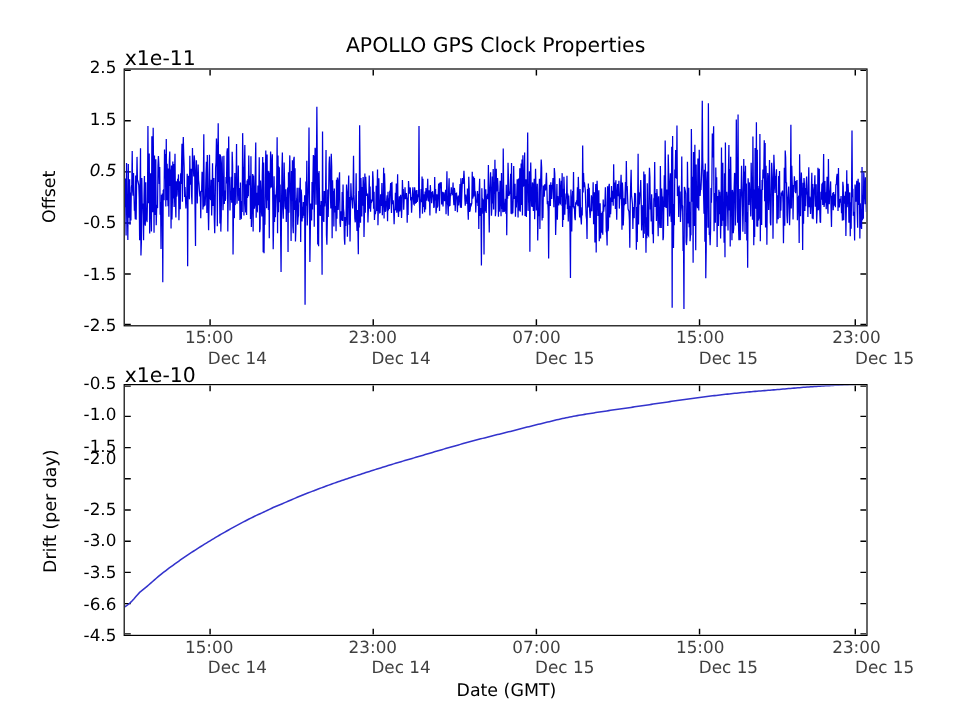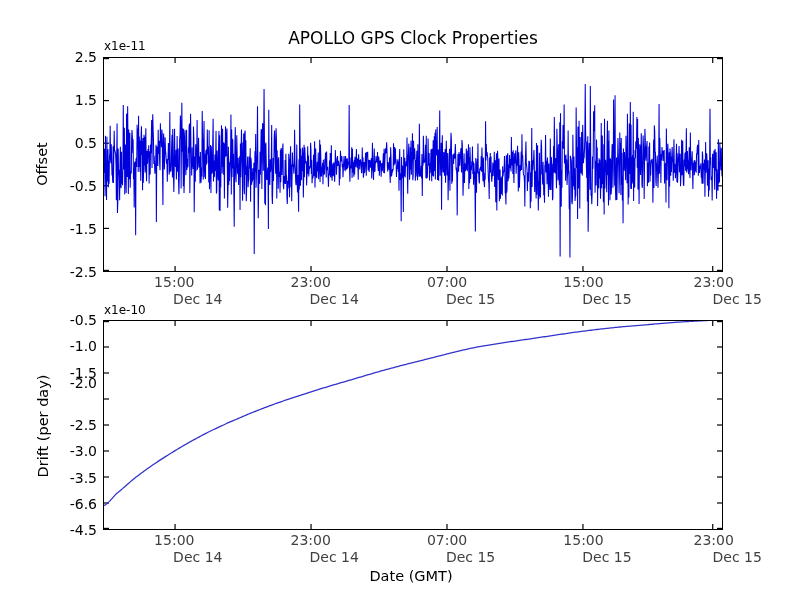--- a/index.html
+++ b/index.html
@@ -25,21 +25,21 @@
     left: 103px;
     top: 28px;
     width: 620px;
     text-align: center;
     font-size: 17px;
     color: #000;
     white-space: nowrap;
   }
   .exp-label {
     position: absolute;
-    font-size: 12px;
+    font-size: 17px;
     color: #000;
     white-space: nowrap;
   }
   #exp-top { left: 104px; top: 39px; }
   #exp-bottom { left: 104px; top: 303px; }
 
   .axes {
     position: absolute;
     border: 1.3px solid #000;
     box-sizing: border-box;
@@ -95,21 +95,21 @@
     text-align: center;
   }
   #ylabel-drift {
     left: -17px;
     top: 418px;
     width: 120px;
     text-align: center;
   }
   #xlabel-main {
     position: absolute;
-    left: 101px;
+    left: 112px;
     top: 568px;
     width: 620px;
     text-align: center;
     font-size: 14.5px;
     color: #000;
     white-space: nowrap;
   }
 </style>
 </head>
 <body>
@@ -146,21 +146,21 @@
           <line y1="0" y2="5" x1="610.7" x2="610.7"></line>
           <line y1="215" y2="210" x1="610.7" x2="610.7"></line>
         </g>
         <path d="M0.00,115.78L0.36,91.51L0.73,107.08L1.09,139.49L1.46,78.49L1.82,116.24L2.19,117.63L2.55,143.26L2.92,79.43L3.28,124.63L3.65,111.68L4.01,92.14L4.38,130.48L4.74,103.42L5.11,126.99L5.47,99.41L5.84,96.34L6.20,68.48L6.57,102.38L6.93,106.11L7.30,87.08L7.66,104.62L8.03,118.67L8.39,115.25L8.76,125.94L9.12,89.09L9.49,126.20L9.85,98.10L10.22,73.42L10.58,93.24L10.95,93.50L11.31,95.24L11.68,97.21L12.04,107.81L12.41,143.59L12.77,96.60L13.14,66.12L13.50,156.44L13.87,144.77L14.23,91.27L14.60,115.98L14.96,112.70L15.33,122.83L15.69,143.47L16.06,107.08L16.42,89.47L16.79,129.32L17.15,131.26L17.52,94.68L17.88,127.02L18.25,116.90L18.61,128.31L18.98,108.73L19.34,47.49L19.71,112.42L20.07,100.99L20.44,70.53L20.80,137.79L21.17,121.02L21.53,87.23L21.90,102.74L22.26,136.15L22.63,56.15L22.99,77.50L23.35,120.03L23.72,48.82L24.08,85.84L24.45,137.31L24.81,72.19L25.18,99.30L25.54,122.33L25.91,75.41L26.27,130.88L26.64,117.34L27.00,115.47L27.37,116.50L27.73,81.35L28.10,72.65L28.46,79.46L28.83,96.19L29.19,82.00L29.56,122.15L29.92,111.49L30.29,150.85L30.65,105.25L31.02,131.17L31.38,104.21L31.75,178.85L32.11,101.75L32.48,101.22L32.84,109.95L33.21,67.27L33.57,91.59L33.94,71.08L34.30,115.14L34.67,58.41L35.03,109.96L35.40,79.26L35.76,94.04L36.13,114.90L36.49,83.25L36.86,123.80L37.22,77.47L37.59,68.99L37.95,97.86L38.32,84.11L38.68,133.60L39.05,80.72L39.41,126.05L39.78,111.17L40.14,77.39L40.51,108.52L40.87,79.38L41.24,115.57L41.60,88.82L41.97,70.82L42.33,110.25L42.70,124.39L43.06,93.88L43.43,106.79L43.79,104.82L44.16,91.76L44.52,100.97L44.89,88.14L45.25,126.71L45.62,107.65L45.98,94.01L46.34,117.54L46.71,87.21L47.07,96.21L47.44,81.31L47.80,62.48L48.17,111.08L48.53,73.29L48.90,56.67L49.26,71.62L49.63,82.29L49.99,107.07L50.36,98.73L50.72,108.03L51.09,116.78L51.45,106.90L51.82,106.78L52.18,87.66L52.55,165.42L52.91,96.89L53.28,89.31L53.64,100.86L54.01,109.01L54.37,72.43L54.74,96.79L55.10,86.59L55.47,83.43L55.83,105.57L56.20,113.25L56.56,65.96L56.93,81.91L57.29,80.68L57.66,89.95L58.02,72.17L58.39,76.26L58.75,118.65L59.12,148.32L59.48,86.19L59.85,76.34L60.21,91.20L60.58,112.64L60.94,97.57L61.31,79.94L61.67,93.08L62.04,96.22L62.40,102.38L62.77,106.67L63.13,102.25L63.50,124.96L63.86,101.88L64.23,102.76L64.59,85.89L64.96,89.13L65.32,117.74L65.69,93.24L66.05,54.44L66.42,114.32L66.78,113.80L67.15,113.80L67.51,105.14L67.88,87.99L68.24,77.61L68.61,120.70L68.97,71.76L69.33,87.77L69.70,117.88L70.06,135.19L70.43,113.71L70.79,71.53L71.16,106.78L71.52,108.77L71.89,109.78L72.25,92.56L72.62,122.69L72.98,107.87L73.35,78.82L73.71,114.72L74.08,111.49L74.44,91.29L74.81,125.23L75.17,137.61L75.54,118.31L75.90,82.59L76.27,77.97L76.63,58.01L77.00,67.67L77.36,131.74L77.73,84.31L78.09,45.17L78.46,94.63L78.82,70.90L79.19,100.28L79.55,129.40L79.92,71.49L80.28,136.28L80.65,122.97L81.01,78.86L81.38,72.86L81.74,100.76L82.11,118.22L82.47,107.26L82.84,72.43L83.20,112.94L83.57,101.68L83.93,110.52L84.30,108.62L84.66,90.45L85.03,95.72L85.39,69.55L85.76,66.22L86.12,136.18L86.49,105.23L86.85,56.25L87.22,89.85L87.58,90.99L87.95,118.56L88.31,102.22L88.68,109.66L89.04,90.12L89.41,112.01L89.77,69.10L90.14,80.86L90.50,155.62L90.87,120.66L91.23,99.34L91.60,124.94L91.96,87.00L92.32,114.00L92.69,91.57L93.05,93.40L93.42,62.66L93.78,112.85L94.15,104.57L94.51,102.97L94.88,80.60L95.24,110.41L95.61,99.51L95.97,101.72L96.34,126.56L96.70,94.92L97.07,124.56L97.43,124.89L97.80,110.46L98.16,119.72L98.53,53.44L98.89,81.46L99.26,85.99L99.62,122.67L99.99,84.24L100.35,63.51L100.72,111.76L101.08,120.23L101.45,96.54L101.81,122.25L102.18,93.22L102.54,108.02L102.91,92.02L103.27,106.54L103.64,72.25L104.00,97.28L104.37,93.71L104.73,89.36L105.10,125.67L105.46,72.85L105.83,132.39L106.19,117.73L106.56,107.19L106.92,87.73L107.29,136.28L107.65,89.11L108.02,102.95L108.38,116.89L108.75,113.91L109.11,84.49L109.48,61.37L109.84,124.63L110.21,103.51L110.57,118.39L110.94,118.99L111.30,97.40L111.67,114.01L112.03,104.38L112.40,73.69L112.76,136.85L113.13,133.78L113.49,93.39L113.86,103.73L114.22,118.93L114.59,123.51L114.95,88.77L115.31,73.60L115.68,153.60L116.04,78.08L116.41,154.52L116.77,116.11L117.14,130.49L117.50,94.35L117.87,67.98L118.23,95.64L118.60,116.63L118.96,71.34L119.33,110.06L119.69,85.05L120.06,118.03L120.42,85.43L120.79,141.93L121.15,86.91L121.52,100.06L121.88,68.94L122.25,76.60L122.61,99.18L122.98,94.82L123.34,71.26L123.71,111.12L124.07,151.14L124.44,129.98L124.80,89.61L125.17,128.20L125.53,105.16L125.90,124.21L126.26,114.35L126.63,103.60L126.99,97.24L127.36,56.99L127.72,137.67L128.09,72.28L128.45,120.00L128.82,82.10L129.18,82.64L129.55,111.53L129.91,96.63L130.28,138.20L130.64,170.31L131.01,117.47L131.37,84.19L131.74,69.78L132.10,117.34L132.47,125.49L132.83,107.33L133.20,78.08L133.56,94.95L133.93,115.06L134.29,117.28L134.66,100.69L135.02,128.24L135.39,107.14L135.75,112.31L136.12,99.10L136.48,153.51L136.85,86.34L137.21,120.37L137.58,88.90L137.94,72.16L138.30,96.70L138.67,110.07L139.03,144.16L139.40,85.28L139.76,110.14L140.13,76.18L140.49,131.85L140.86,137.55L141.22,75.50L141.59,73.30L141.95,118.09L142.32,82.92L142.68,144.56L143.05,133.87L143.41,111.61L143.78,108.57L144.14,99.35L144.51,130.45L144.87,124.52L145.24,122.40L145.60,99.40L145.97,111.76L146.33,104.50L146.70,91.07L147.06,145.11L147.43,100.79L147.79,105.80L148.16,127.86L148.52,115.40L148.89,124.97L149.25,111.42L149.62,118.77L149.98,122.93L150.35,105.63L150.71,197.73L151.08,126.83L151.44,94.17L151.81,114.52L152.17,76.65L152.54,131.03L152.90,118.87L153.27,104.82L153.63,91.77L154.00,48.76L154.36,104.44L154.73,161.75L155.09,136.91L155.46,112.69L155.82,123.11L156.19,126.97L156.55,94.65L156.92,117.73L157.28,93.29L157.65,71.86L158.01,73.52L158.38,132.19L158.74,81.74L159.11,65.78L159.47,68.72L159.84,113.75L160.20,82.85L160.57,31.17L160.93,77.38L161.29,147.02L161.66,86.78L162.02,148.55L162.39,85.33L162.75,104.98L163.12,122.83L163.48,113.88L163.85,123.22L164.21,110.46L164.58,122.96L164.94,172.64L165.31,52.13L165.67,114.88L166.04,126.32L166.40,128.19L166.77,102.15L167.13,115.09L167.50,110.41L167.86,101.90L168.23,67.62L168.59,139.11L168.96,147.29L169.32,126.69L169.69,100.90L170.05,124.06L170.42,103.69L170.78,79.54L171.15,73.17L171.51,87.15L171.88,104.53L172.24,116.81L172.61,70.87L172.97,81.61L173.34,141.84L173.70,93.16L174.07,113.63L174.43,102.13L174.80,132.01L175.16,100.09L175.53,118.88L175.89,120.00L176.26,114.79L176.62,135.97L176.99,92.70L177.35,125.39L177.72,90.75L178.08,93.11L178.45,118.00L178.81,105.38L179.18,92.44L179.54,86.30L179.91,128.84L180.27,132.39L180.64,119.21L181.00,124.98L181.37,126.90L181.73,102.92L182.10,127.27L182.46,96.66L182.83,117.07L183.19,120.21L183.56,142.06L183.92,147.33L184.28,123.89L184.65,131.61L185.01,123.68L185.38,96.66L185.74,103.54L186.11,140.63L186.47,107.07L186.84,101.11L187.20,89.09L187.57,130.46L187.93,107.17L188.30,144.50L188.66,120.19L189.03,95.52L189.39,106.68L189.76,108.89L190.12,110.25L190.49,116.88L190.85,103.06L191.22,72.48L191.58,105.38L191.95,111.72L192.31,124.95L192.68,128.49L193.04,114.42L193.41,87.25L193.77,124.42L194.14,135.72L194.50,118.10L194.87,133.24L195.23,155.29L195.60,102.17L195.96,132.84L196.33,46.91L196.69,85.63L197.06,128.88L197.42,91.24L197.79,106.35L198.15,123.49L198.52,98.66L198.88,114.41L199.25,90.36L199.61,97.13L199.98,140.81L200.34,121.30L200.71,87.45L201.07,120.42L201.44,90.21L201.80,99.40L202.17,106.19L202.53,105.37L202.90,104.33L203.26,128.57L203.63,118.53L203.99,107.76L204.36,89.04L204.72,117.07L205.09,98.42L205.45,119.50L205.82,111.52L206.18,109.36L206.55,110.79L206.91,109.90L207.27,85.56L207.64,92.61L208.00,117.12L208.37,102.77L208.73,126.42L209.10,118.79L209.46,121.58L209.83,119.19L210.19,97.74L210.56,118.98L210.92,102.05L211.29,84.01L211.65,130.83L212.02,115.61L212.38,91.35L212.75,116.60L213.11,120.53L213.48,120.37L213.84,104.79L214.21,109.49L214.57,114.61L214.94,95.42L215.30,122.43L215.67,113.61L216.03,113.10L216.40,82.53L216.76,125.16L217.13,87.30L217.49,98.62L217.86,119.58L218.22,118.47L218.59,111.84L218.95,109.80L219.32,105.73L219.68,127.45L220.05,102.71L220.41,118.41L220.78,108.23L221.14,117.28L221.51,101.84L221.87,104.11L222.24,95.40L222.60,111.63L222.97,120.60L223.33,94.45L223.70,112.45L224.06,111.82L224.43,109.82L224.79,118.11L225.16,130.07L225.52,117.46L225.89,118.53L226.25,103.59L226.62,118.34L226.98,95.91L227.35,120.46L227.71,115.57L228.08,88.09L228.44,117.25L228.81,123.88L229.17,114.77L229.54,106.56L229.90,119.31L230.26,116.42L230.63,105.21L230.99,109.84L231.36,124.90L231.72,115.23L232.09,92.80L232.45,103.49L232.82,100.34L233.18,117.84L233.55,109.04L233.91,107.17L234.28,99.06L234.64,108.96L235.01,106.40L235.37,103.85L235.74,107.19L236.10,128.75L236.47,107.88L236.83,122.25L237.20,93.63L237.56,100.00L237.93,104.44L238.29,100.50L238.66,99.18L239.02,110.19L239.39,107.11L239.75,120.47L240.12,112.64L240.48,104.65L240.85,98.99L241.21,106.36L241.58,113.08L241.94,113.51L242.31,98.91L242.67,102.75L243.04,112.86L243.40,101.61L243.77,112.23L244.13,101.25L244.50,111.22L244.86,108.83L245.23,104.89L245.59,107.38L245.96,47.52L246.32,111.81L246.69,124.92L247.05,110.48L247.42,109.26L247.78,100.54L248.15,111.54L248.51,90.00L248.88,121.15L249.24,91.73L249.61,115.46L249.97,104.93L250.34,113.71L250.70,119.92L251.07,102.61L251.43,117.63L251.80,99.59L252.16,110.26L252.53,107.06L252.89,102.35L253.25,91.81L253.62,109.93L253.98,110.66L254.35,101.53L254.71,109.32L255.08,122.80L255.44,97.19L255.81,104.94L256.17,102.90L256.54,112.43L256.90,107.35L257.27,102.28L257.63,104.57L258.00,106.85L258.36,116.30L258.73,115.00L259.09,90.25L259.46,110.06L259.82,100.38L260.19,120.91L260.55,117.41L260.92,104.91L261.28,115.98L261.65,114.65L262.01,105.74L262.38,96.48L262.74,96.13L263.11,118.83L263.47,101.23L263.84,95.62L264.20,95.91L264.57,94.75L264.93,113.36L265.30,110.74L265.66,102.68L266.03,115.11L266.39,107.73L266.76,103.11L267.12,108.98L267.49,110.73L267.85,106.38L268.22,101.04L268.58,121.69L268.95,104.95L269.31,85.59L269.68,111.55L270.04,114.41L270.41,123.00L270.77,100.75L271.14,91.38L271.50,114.44L271.87,114.23L272.23,103.94L272.60,104.69L272.96,99.06L273.33,104.86L273.69,102.54L274.06,105.66L274.42,94.91L274.79,108.68L275.15,114.06L275.52,99.55L275.88,102.52L276.24,118.92L276.61,108.24L276.97,104.09L277.34,103.94L277.70,109.66L278.07,119.92L278.43,109.00L278.80,105.97L279.16,114.22L279.53,110.39L279.89,104.16L280.26,96.23L280.62,116.11L280.99,91.50L281.35,116.30L281.72,106.09L282.08,96.51L282.45,91.12L282.81,96.24L283.18,92.57L283.54,85.15L283.91,93.04L284.27,108.91L284.64,114.51L285.00,105.11L285.37,108.65L285.73,109.37L286.10,113.06L286.46,100.13L286.83,117.22L287.19,126.23L287.56,90.07L287.92,99.81L288.29,119.50L288.65,118.55L289.02,115.34L289.38,112.18L289.75,113.56L290.11,112.28L290.48,86.02L290.84,108.44L291.21,106.78L291.57,89.97L291.94,106.63L292.30,91.12L292.67,104.27L293.03,103.70L293.40,120.09L293.76,110.64L294.13,111.90L294.49,105.56L294.86,102.16L295.22,114.73L295.59,104.46L295.95,134.00L296.32,101.70L296.68,91.87L297.05,123.22L297.41,116.46L297.78,121.02L298.14,164.69L298.51,99.87L298.87,121.34L299.23,109.05L299.60,109.74L299.96,114.77L300.33,155.50L300.69,92.21L301.06,119.38L301.42,104.63L301.79,100.57L302.15,120.60L302.52,106.30L302.88,107.12L303.25,104.41L303.61,109.12L303.98,80.27L304.34,116.50L304.71,137.07L305.07,102.18L305.44,95.27L305.80,86.45L306.17,103.89L306.53,122.87L306.90,116.25L307.26,89.97L307.63,112.52L307.99,83.61L308.36,117.74L308.72,94.84L309.09,104.47L309.45,75.88L309.82,123.36L310.18,119.17L310.55,83.43L310.91,102.43L311.28,99.03L311.64,91.21L312.01,98.21L312.37,123.84L312.74,102.90L313.10,119.59L313.47,103.36L313.83,93.61L314.20,111.92L314.56,123.27L314.93,87.02L315.29,117.13L315.66,109.43L316.02,119.95L316.39,66.35L316.75,102.19L317.12,119.74L317.48,118.32L317.85,116.89L318.21,108.66L318.58,121.30L318.94,96.80L319.31,139.33L319.67,104.47L320.04,108.73L320.40,78.38L320.77,91.97L321.13,106.21L321.49,104.45L321.86,104.32L322.22,101.96L322.59,87.59L322.95,121.25L323.32,78.58L323.68,121.74L324.05,111.57L324.41,120.90L324.78,105.46L325.14,81.19L325.51,108.85L325.87,102.36L326.24,95.98L326.60,123.75L326.97,106.27L327.33,115.97L327.70,104.98L328.06,92.22L328.43,104.28L328.79,124.47L329.16,91.71L329.52,118.78L329.89,105.47L330.25,83.00L330.62,119.52L330.98,103.53L331.35,79.09L331.71,113.97L332.08,75.54L332.44,122.74L332.81,72.05L333.17,98.23L333.54,97.44L333.90,93.75L334.27,69.77L334.63,123.07L335.00,117.40L335.36,92.27L335.73,123.91L336.09,100.93L336.46,92.08L336.82,52.94L337.19,118.83L337.55,99.05L337.92,111.79L338.28,85.59L338.65,153.22L339.01,95.89L339.38,78.07L339.74,101.20L340.11,114.40L340.47,115.39L340.84,94.88L341.20,97.04L341.57,118.92L341.93,100.01L342.30,91.92L342.66,125.93L343.03,105.23L343.39,83.48L343.76,99.58L344.12,118.52L344.48,113.62L344.85,95.98L345.21,143.69L345.58,121.20L345.94,123.35L346.31,102.14L346.67,91.74L347.04,134.09L347.40,103.24L347.77,90.13L348.13,75.59L348.50,82.50L348.86,126.87L349.23,116.21L349.59,124.72L349.96,97.47L350.32,102.63L350.69,106.99L351.05,96.49L351.42,100.01L351.78,101.66L352.15,94.09L352.51,86.73L352.88,99.32L353.24,113.31L353.61,110.47L353.97,119.08L354.34,158.85L354.70,119.85L355.07,96.90L355.43,99.50L355.80,114.77L356.16,94.81L356.53,106.93L356.89,108.82L357.26,98.07L357.62,98.46L357.99,91.21L358.35,104.08L358.72,115.68L359.08,82.71L359.45,87.14L359.81,102.54L360.18,139.11L360.54,124.84L360.91,112.30L361.27,96.28L361.64,126.19L362.00,106.40L362.37,111.38L362.73,114.30L363.10,112.20L363.46,91.38L363.83,98.31L364.19,112.43L364.56,113.07L364.92,93.49L365.29,106.94L365.65,87.09L366.02,132.34L366.38,100.19L366.75,126.43L367.11,90.05L367.47,100.35L367.84,122.10L368.20,110.22L368.57,113.38L368.93,104.17L369.30,108.44L369.66,89.38L370.03,117.16L370.39,104.15L370.76,127.84L371.12,105.94L371.49,114.73L371.85,115.00L372.22,135.30L372.58,175.25L372.95,100.92L373.31,123.54L373.68,136.11L374.04,108.27L374.41,102.08L374.77,115.72L375.14,86.23L375.50,116.80L375.87,114.88L376.23,124.65L376.60,126.70L376.96,111.49L377.33,112.97L377.69,109.93L378.06,113.57L378.42,99.03L378.79,114.88L379.15,90.25L379.52,102.95L379.88,114.87L380.25,124.40L380.61,100.44L380.98,120.93L381.34,125.64L381.71,130.32L382.07,115.86L382.44,122.76L382.80,63.83L383.17,103.39L383.53,86.90L383.90,99.00L384.26,94.92L384.63,97.98L384.99,101.69L385.36,114.16L385.72,123.12L386.09,125.92L386.45,142.40L386.82,100.43L387.18,116.18L387.55,95.91L387.91,115.42L388.28,99.40L388.64,118.64L389.01,124.83L389.37,119.99L389.74,116.30L390.10,105.61L390.46,119.13L390.83,107.06L391.19,112.23L391.56,94.74L391.92,130.10L392.29,121.64L392.65,103.18L393.02,145.53L393.38,108.96L393.75,96.27L394.11,153.88L394.48,107.74L394.84,93.54L395.21,104.66L395.57,123.06L395.94,115.97L396.30,101.47L396.67,144.48L397.03,115.74L397.40,112.47L397.76,141.98L398.13,120.65L398.49,137.25L398.86,126.10L399.22,119.44L399.59,138.85L399.95,109.22L400.32,119.46L400.68,115.58L401.05,114.98L401.41,113.03L401.78,98.99L402.14,111.08L402.51,135.82L402.87,137.51L403.24,147.96L403.60,98.15L403.97,135.99L404.33,132.80L404.70,98.22L405.06,96.12L405.43,124.30L405.79,107.63L406.16,121.58L406.52,113.39L406.89,97.98L407.25,111.30L407.62,101.90L407.98,108.67L408.35,114.51L408.71,79.66L409.08,107.96L409.44,107.99L409.81,94.88L410.17,117.17L410.54,93.13L410.90,112.36L411.27,126.21L411.63,104.20L412.00,96.26L412.36,106.54L412.73,103.67L413.09,93.47L413.45,116.93L413.82,106.52L414.18,108.98L414.55,97.29L414.91,88.47L415.28,104.28L415.64,134.74L416.01,95.07L416.37,103.36L416.74,131.06L417.10,120.45L417.47,108.32L417.83,114.05L418.20,107.61L418.56,94.50L418.93,113.10L419.29,76.94L419.66,100.97L420.02,97.85L420.39,108.90L420.75,117.27L421.12,118.25L421.48,119.19L421.85,126.47L422.21,149.78L422.58,112.13L422.94,96.91L423.31,84.21L423.67,105.86L424.04,109.12L424.40,112.94L424.77,134.17L425.13,115.69L425.50,119.73L425.86,124.96L426.23,103.73L426.59,105.27L426.96,104.11L427.32,116.96L427.69,151.57L428.05,115.67L428.42,145.11L428.78,113.41L429.15,70.70L429.51,130.33L429.88,103.13L430.24,113.40L430.61,104.93L430.97,103.08L431.34,92.89L431.70,109.88L432.07,135.24L432.43,113.93L432.80,116.81L433.16,128.09L433.53,141.71L433.89,85.75L434.26,138.08L434.62,102.46L434.99,88.12L435.35,124.44L435.72,154.05L436.08,124.12L436.44,141.96L436.81,95.69L437.17,123.90L437.54,139.17L437.90,139.80L438.27,98.86L438.63,82.51L439.00,90.12L439.36,117.57L439.73,113.51L440.09,127.71L440.46,104.84L440.82,117.35L441.19,138.56L441.55,129.67L441.92,146.06L442.28,108.64L442.65,107.53L443.01,77.72L443.38,115.57L443.74,108.74L444.11,103.82L444.47,127.32L444.84,100.54L445.20,107.23L445.57,122.27L445.93,140.11L446.30,106.50L446.66,128.97L447.03,127.78L447.39,133.29L447.76,81.15L448.12,110.36L448.49,133.18L448.85,100.07L449.22,109.29L449.58,106.81L449.95,143.52L450.31,140.99L450.68,111.36L451.04,88.79L451.41,115.47L451.77,59.65L452.14,94.35L452.50,116.44L452.87,113.07L453.23,100.84L453.60,116.07L453.96,131.48L454.33,71.46L454.69,86.97L455.06,95.81L455.42,123.53L455.79,111.34L456.15,87.10L456.52,119.43L456.88,128.25L457.25,64.84L457.61,200.37L457.98,55.82L458.34,116.66L458.71,150.05L459.07,113.01L459.43,131.02L459.80,84.01L460.16,91.17L460.53,67.69L460.89,82.38L461.26,91.73L461.62,46.96L461.99,106.41L462.35,98.70L462.72,99.75L463.08,123.93L463.45,97.47L463.81,112.18L464.18,102.45L464.54,128.09L464.91,119.30L465.27,116.11L465.64,73.19L466.00,113.59L466.37,114.94L466.73,152.56L467.10,143.54L467.46,201.35L467.83,98.69L468.19,100.19L468.56,101.97L468.92,104.43L469.29,145.16L469.65,147.57L470.02,139.51L470.38,77.56L470.75,103.92L471.11,129.41L471.48,99.33L471.84,132.61L472.21,111.21L472.57,144.28L472.94,139.21L473.30,138.88L473.67,49.91L474.03,89.88L474.40,111.12L474.76,90.14L475.13,162.49L475.49,69.28L475.86,72.95L476.22,131.60L476.59,63.23L476.95,110.06L477.32,151.89L477.68,79.86L478.05,113.15L478.41,113.92L478.78,116.58L479.14,74.74L479.51,106.87L479.87,118.55L480.24,67.51L480.60,87.21L480.97,106.21L481.33,100.45L481.70,100.56L482.06,91.45L482.42,78.42L482.79,26.23L483.15,73.81L483.52,89.61L483.88,104.62L484.25,121.16L484.61,84.19L484.98,144.86L485.34,78.93L485.71,175.42L486.07,150.98L486.44,94.21L486.80,85.74L487.17,99.15L487.53,133.04L487.90,28.23L488.26,95.24L488.63,139.04L488.99,136.68L489.36,147.69L489.72,136.33L490.09,99.52L490.45,111.93L490.82,94.93L491.18,53.76L491.55,73.83L491.91,66.52L492.28,47.64L492.64,135.90L493.01,103.81L493.37,118.00L493.74,128.75L494.10,82.29L494.47,110.63L494.83,90.46L495.20,149.27L495.56,106.29L495.93,122.62L496.29,131.57L496.66,101.10L497.02,121.61L497.39,102.77L497.75,114.12L498.12,142.16L498.48,121.52L498.85,65.49L499.21,131.52L499.58,97.22L499.94,78.34L500.31,127.10L500.67,119.11L501.04,145.56L501.40,87.14L501.77,157.88L502.13,61.40L502.50,131.71L502.86,107.92L503.23,102.70L503.59,108.51L503.96,117.74L504.32,135.41L504.69,84.53L505.05,63.40L505.41,118.47L505.78,83.63L506.14,148.86L506.51,73.26L506.87,101.73L507.24,113.95L507.60,143.52L507.97,101.26L508.33,103.33L508.70,137.65L509.06,133.22L509.43,99.83L509.79,86.93L510.16,88.36L510.52,131.07L510.89,115.43L511.25,41.89L511.62,88.02L511.98,88.89L512.35,128.87L512.71,37.70L513.08,131.16L513.44,143.57L513.81,127.80L514.17,100.50L514.54,143.44L514.90,121.76L515.27,102.39L515.63,80.84L516.00,97.52L516.36,108.92L516.73,136.42L517.09,120.12L517.46,75.13L517.82,98.81L518.19,85.82L518.55,138.31L518.92,80.81L519.28,128.28L519.65,95.75L520.01,143.73L520.38,119.94L520.74,166.72L521.11,91.45L521.47,99.88L521.84,113.92L522.20,94.88L522.57,105.13L522.93,109.82L523.30,123.47L523.66,78.39L524.03,98.66L524.39,102.11L524.76,126.34L525.12,56.18L525.49,100.98L525.85,147.75L526.22,100.83L526.58,140.86L526.95,66.00L527.31,93.85L527.68,117.11L528.04,44.32L528.40,132.02L528.77,67.50L529.13,132.18L529.50,99.86L529.86,126.85L530.23,97.82L530.59,125.48L530.96,54.17L531.32,144.35L531.69,100.79L532.05,108.76L532.42,130.62L532.78,92.90L533.15,101.28L533.51,84.09L533.88,91.49L534.24,85.26L534.61,59.48L534.97,110.74L535.34,61.67L535.70,132.73L536.07,80.84L536.43,97.51L536.80,147.32L537.16,107.57L537.53,87.04L537.89,91.26L538.26,118.06L538.62,102.00L538.99,76.01L539.35,99.46L539.72,128.74L540.08,131.07L540.45,108.65L540.81,78.34L541.18,86.83L541.54,94.42L541.91,142.35L542.27,109.31L542.64,71.55L543.00,81.40L543.37,99.25L543.73,103.78L544.10,90.15L544.46,88.77L544.83,83.87L545.19,129.36L545.56,107.13L545.92,106.45L546.29,125.89L546.65,89.43L547.02,99.17L547.38,85.22L547.75,124.86L548.11,106.78L548.48,118.63L548.84,103.30L549.21,106.12L549.57,102.91L549.94,101.80L550.30,112.29L550.67,146.15L551.03,115.87L551.39,82.47L551.76,131.34L552.12,68.03L552.49,73.82L552.85,95.01L553.22,95.28L553.58,122.76L553.95,129.28L554.31,109.40L554.68,104.38L555.04,98.42L555.41,116.84L555.77,130.96L556.14,118.35L556.50,101.65L556.87,46.38L557.23,116.75L557.60,80.81L557.96,94.72L558.33,103.11L558.69,126.06L559.06,97.09L559.42,103.14L559.79,89.74L560.15,96.73L560.52,93.75L560.88,104.01L561.25,93.88L561.61,95.69L561.98,92.88L562.34,126.77L562.71,111.30L563.07,108.25L563.44,105.98L563.80,145.89L564.17,71.13L564.53,99.30L564.90,123.30L565.26,101.56L565.63,86.50L565.99,99.34L566.36,108.29L566.72,151.69L567.09,95.10L567.45,129.63L567.82,91.27L568.18,95.82L568.55,118.85L568.91,99.66L569.28,115.02L569.64,97.44L570.01,89.97L570.37,104.03L570.74,105.58L571.10,124.00L571.47,98.17L571.83,82.11L572.20,115.75L572.56,106.83L572.93,109.09L573.29,121.46L573.66,113.78L574.02,99.33L574.38,86.68L574.75,125.15L575.11,96.26L575.48,125.97L575.84,111.63L576.21,101.40L576.57,98.23L576.94,88.94L577.30,115.32L577.67,109.57L578.03,96.54L578.40,129.39L578.76,119.68L579.13,113.18L579.49,82.60L579.86,118.27L580.22,105.12L580.59,83.49L580.95,116.85L581.32,128.11L581.68,128.91L582.05,102.73L582.41,109.45L582.78,96.58L583.14,95.98L583.51,113.78L583.87,100.05L584.24,71.02L584.60,115.53L584.97,112.22L585.33,93.81L585.70,112.02L586.06,103.22L586.43,117.37L586.79,103.31L587.16,90.21L587.52,112.97L587.89,121.19L588.25,75.26L588.62,104.85L588.98,113.25L589.35,102.16L589.71,102.04L590.08,94.04L590.44,116.61L590.81,132.30L591.17,106.05L591.54,111.72L591.90,103.66L592.27,118.25L592.63,102.89L593.00,114.55L593.36,108.69L593.73,104.87L594.09,115.72L594.46,96.41L594.82,97.33L595.19,90.24L595.55,87.58L595.92,94.70L596.28,118.89L596.65,82.85L597.01,112.20L597.37,116.04L597.74,110.89L598.10,108.63L598.47,111.90L598.83,106.37L599.20,120.87L599.56,113.77L599.93,127.03L600.29,94.36L600.66,98.40L601.02,126.81L601.39,106.21L601.75,111.00L602.12,112.83L602.48,102.46L602.85,139.95L603.21,117.00L603.58,84.69L603.94,115.74L604.31,108.16L604.67,96.11L605.04,104.62L605.40,128.87L605.77,105.53L606.13,103.30L606.50,140.16L606.86,111.61L607.23,133.83L607.59,104.48L607.96,51.16L608.32,107.37L608.69,100.19L609.05,123.03L609.42,119.65L609.78,123.17L610.15,143.76L610.51,96.72L610.88,106.91L611.24,111.06L611.61,99.40L611.97,93.49L612.34,119.31L612.70,132.95L613.07,91.82L613.43,101.49L613.80,113.83L614.16,95.05L614.53,142.13L614.89,112.42L615.26,126.20L615.62,131.98L615.99,134.01L616.35,81.97L616.72,126.64L617.08,105.40L617.45,125.49L617.81,86.44L618.18,93.99L618.54,105.61L618.91,113.24L619.27,90.49L619.64,109.64L620.00,119.71" fill="none" stroke="#0000dd" stroke-width="1.05"></path>
       </svg>
   </div>
 
   <div class="ytick-wrap" id="yticks-offset">
       <div class="ytick" style="top: 0px;">2.5</div>
       <div class="ytick" style="top: 43px;">1.5</div>
-      <div class="ytick" style="top: 86px;">0.5</div>
+      <div class="ytick" style="top: 86px; font-style: italic;">0.5</div>
       <div class="ytick" style="top: 129px;">-0.5</div>
       <div class="ytick" style="top: 172px;">-1.5</div>
       <div class="ytick" style="top: 215px;">-2.5</div>
     </div>
   <div id="xticks-offset">
       <div class="xtick" style="left: 174.3px; top: 0px;"><span>15:00</span><span class="t2">Dec 14</span></div>
       <div class="xtick" style="left: 310.7px; top: 0px;"><span>23:00</span><span class="t2">Dec 14</span></div>
       <div class="xtick" style="left: 447.1px; top: 0px;"><span>07:00</span><span class="t2">Dec 15</span></div>
       <div class="xtick" style="left: 583.5px; top: 0px;"><span>15:00</span><span class="t2">Dec 15</span></div>
       <div class="xtick" style="left: 713.7px; top: 0px;"><span>23:00</span><span class="t2">Dec 15</span></div>

